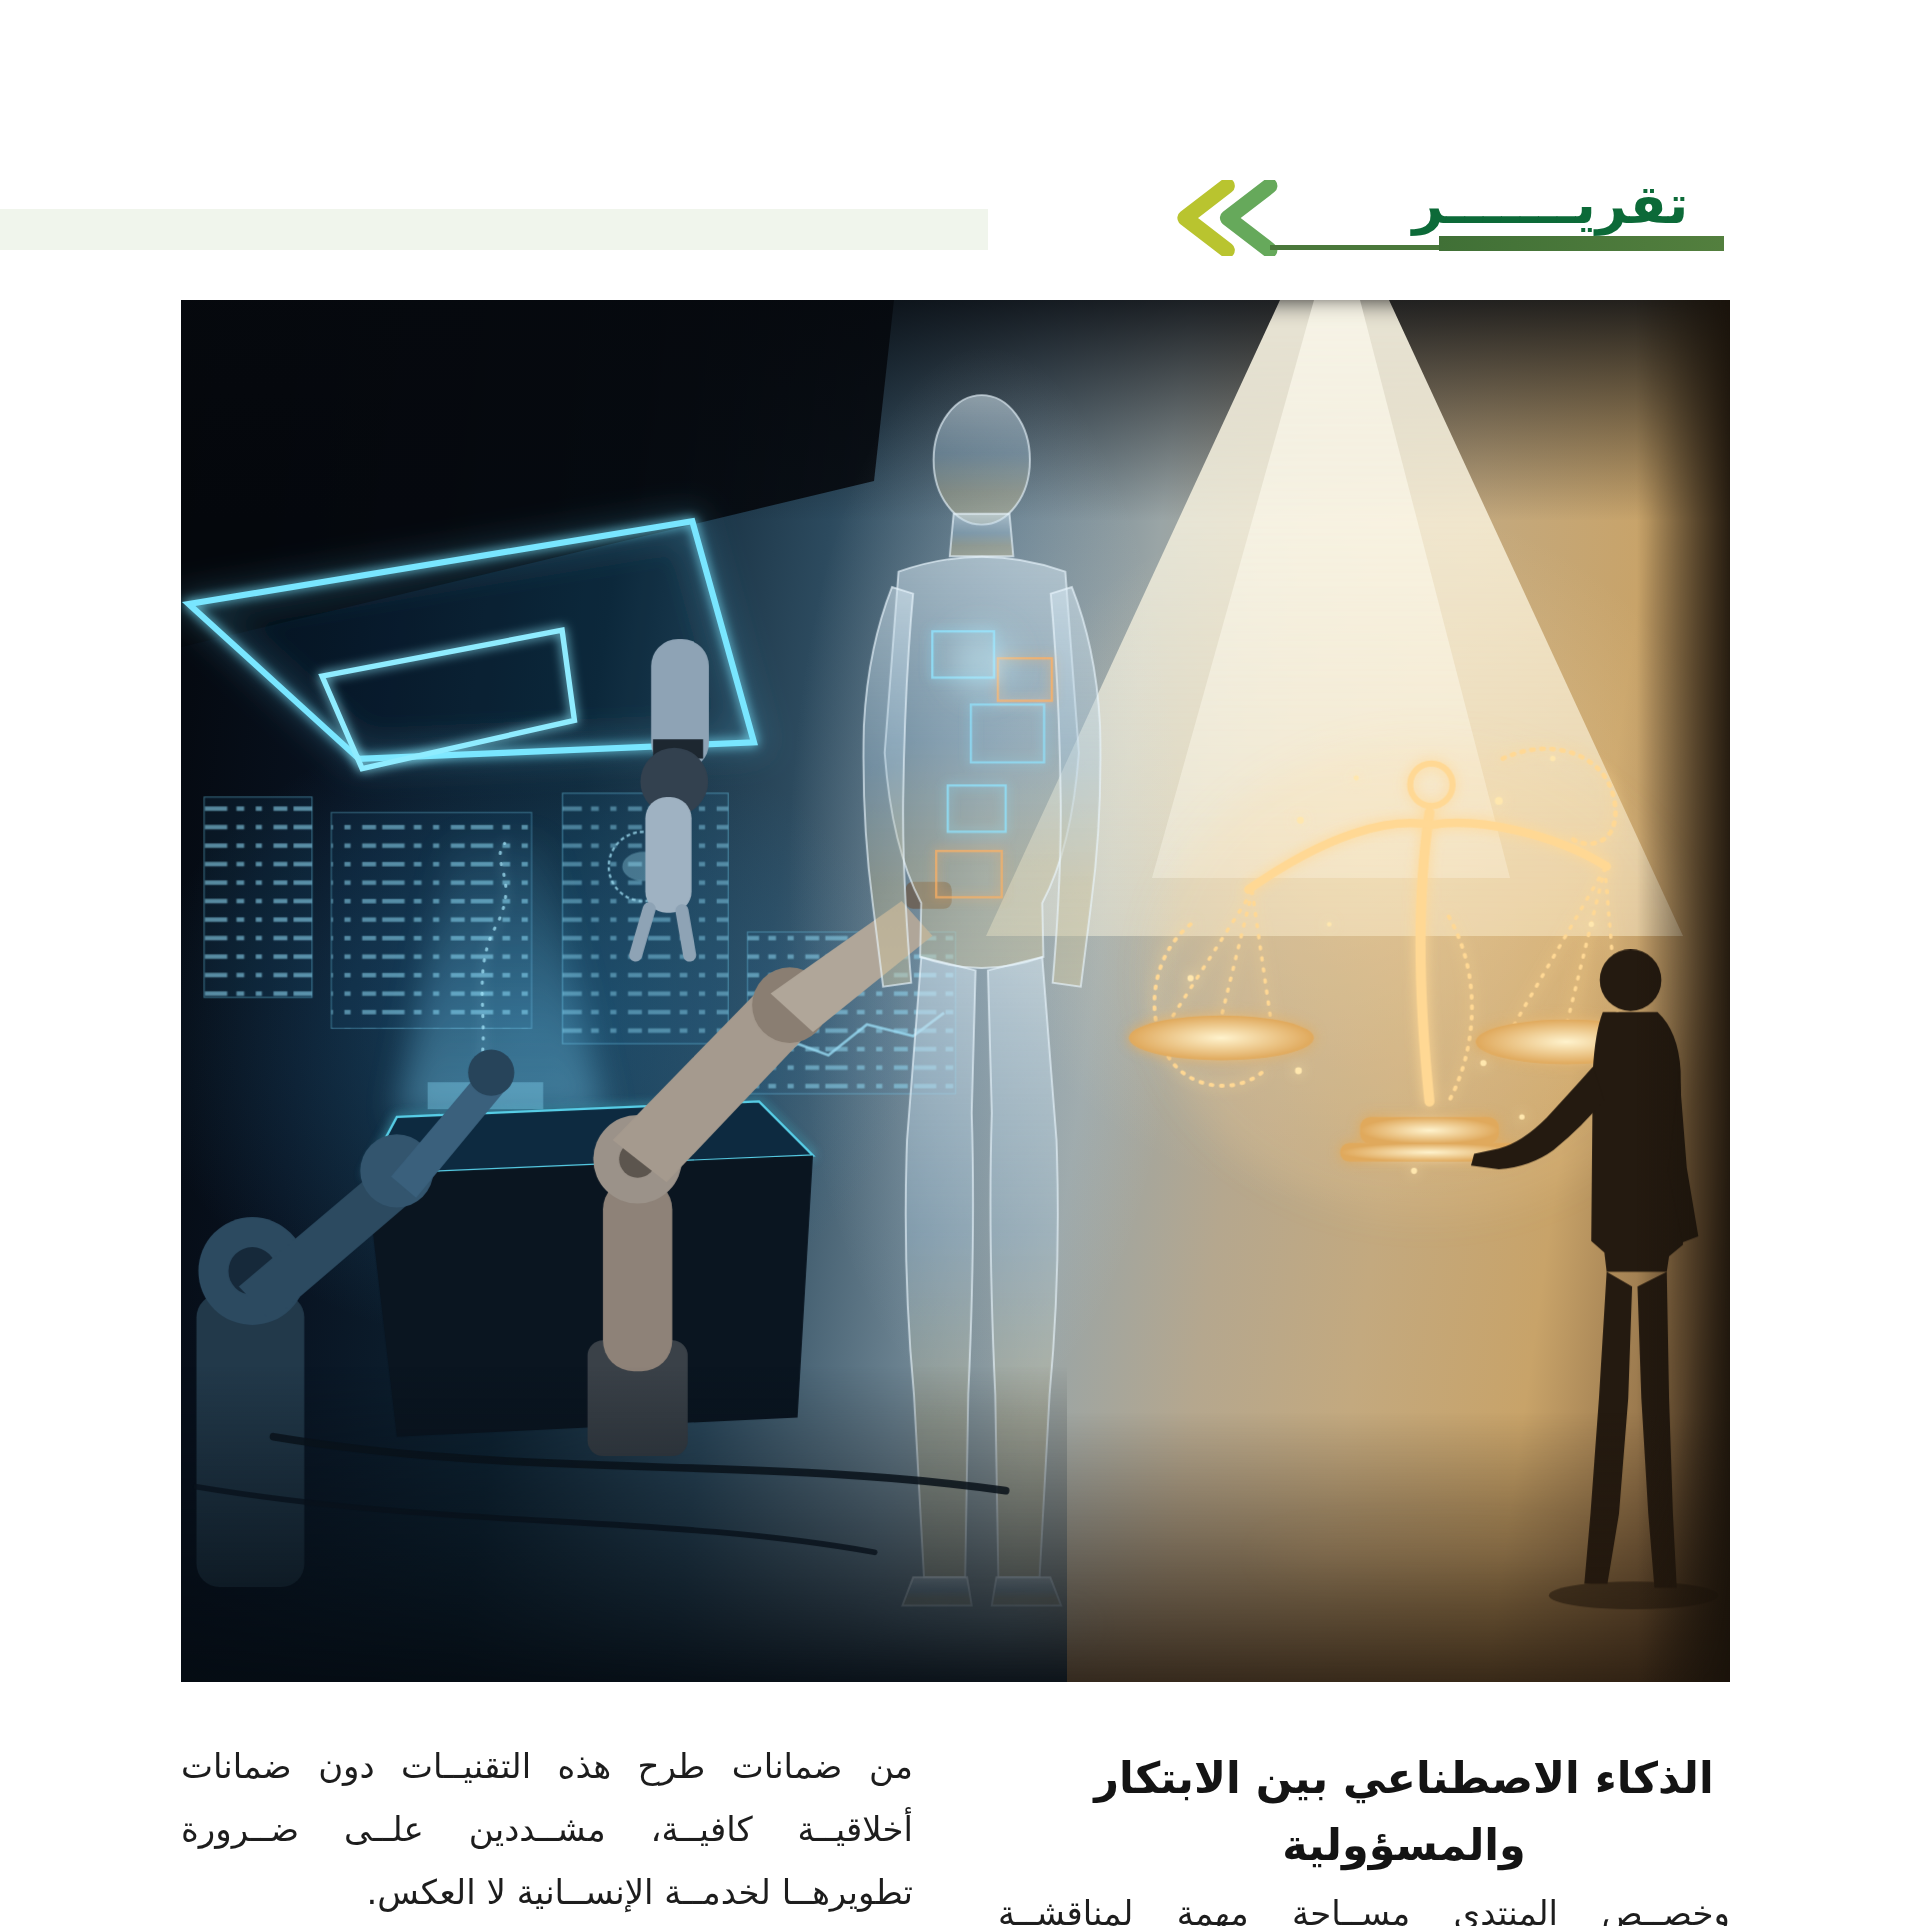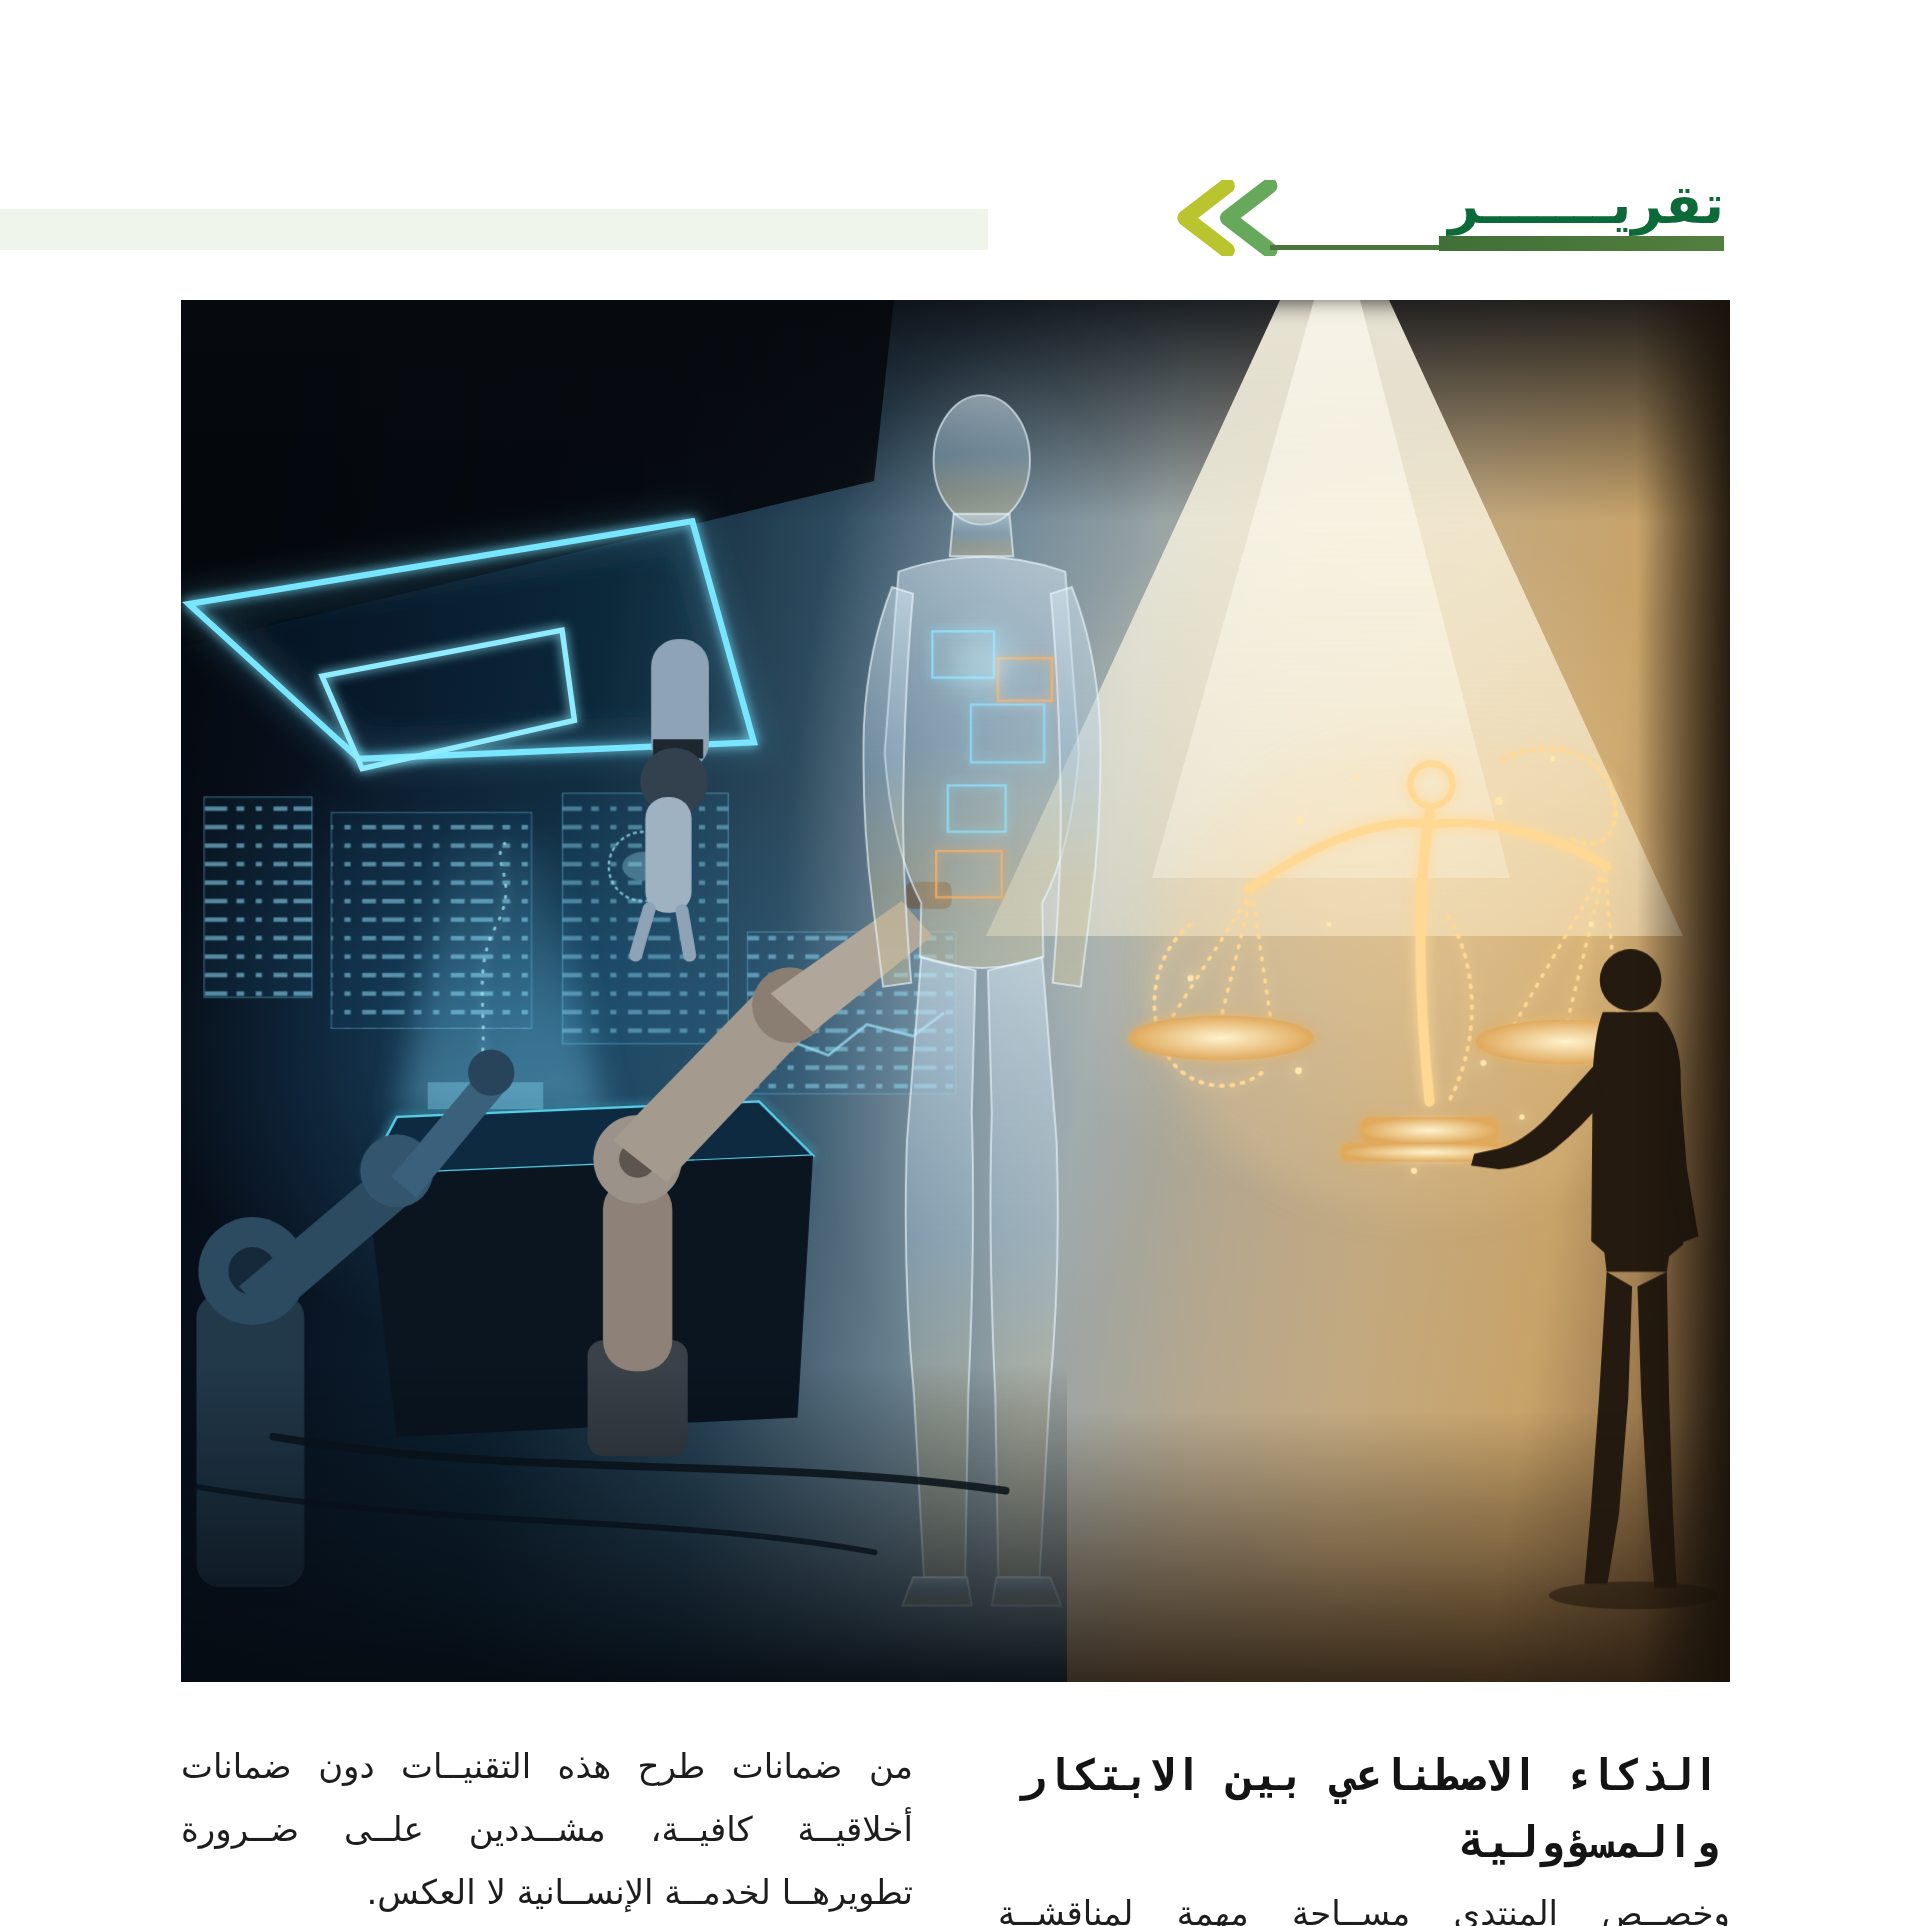--- a/index.html
+++ b/index.html
@@ -6,21 +6,21 @@
   body{
     width:1911px;height:2703px;position:relative;background:#ffffff;
     font-family:"DejaVu Sans", sans-serif;overflow:hidden;
   }
   .abs{position:absolute;}
 
   
   .mint-band{left:0;top:209px;width:988px;height:41px;background:#f0f5ec;}
   .hdr-title{
     top:162px;right:187px;width:347px;height:85px;
-    direction:rtl;text-align:right;font-size:54px;font-weight:bold;color:#0c6a38;line-height:85px;
+    direction:rtl;text-align:center;font-size:54px;font-weight:bold;color:#0c6a38;line-height:85px;
   }
   .chevrons{left:1171px;top:180px;width:112px;height:76px;}
   .bar-thick{left:1439px;top:236px;width:285px;height:14.6px;background:linear-gradient(to right,#407036,#537f3e);}
   .bar-thin{left:1270px;top:245px;width:169px;height:5px;background:#4a783b;}
 
   
   .hero{left:181px;top:300px;width:1549px;height:1382px;overflow:hidden;background:#0a1522;}
   .hero>div{position:absolute;}
   .hero-bg{inset:0;background:linear-gradient(98deg,#04070c 0%,#081220 13%,#0e2434 27%,#2c4a5e 39%,#6b8290 50%,#9aa5a6 58%,#b5a78e 67%,#c3a97f 76%,#c8a369 86%,#8a6a44 95%,#33261a 100%);}
   .hero-top{inset:0;background:linear-gradient(to bottom,rgba(6,9,14,.85),rgba(6,9,14,0) 16%);}
@@ -29,21 +29,21 @@
   .beam2{inset:0;background:linear-gradient(to bottom,rgba(255,252,240,.65),rgba(255,246,220,0) 90%);clip-path:polygon(1133px 0,1179px 0,1329px 578px,971px 578px);filter:blur(10px);}
   .glow-gold{left:753px;top:168px;width:847px;height:770px;background:radial-gradient(ellipse at center,rgba(255,224,168,.45),rgba(255,224,168,0) 65%);}
   .glow-cyan{left:-77px;top:385px;width:847px;height:693px;background:radial-gradient(ellipse at center,rgba(45,125,175,.42),rgba(45,125,175,0) 65%);}
   .center-col{left:605px;top:39px;width:401px;height:1079px;background:radial-gradient(ellipse at center,rgba(210,228,240,.30),rgba(210,228,240,0) 70%);}
   .floor-l{left:0;bottom:0;width:886px;height:316px;background:linear-gradient(to top,rgba(5,12,19,.95),rgba(5,12,19,0));}
   .floor-r{left:886px;bottom:0;width:663px;height:270px;background:linear-gradient(to top,rgba(36,24,13,.88),rgba(36,24,13,0));}
   .edge-r{inset:0;background:linear-gradient(to left,rgba(25,18,10,.9),rgba(25,18,10,0) 6%);}
   .hero svg{position:absolute;inset:0;}
 
   
-  .heading{left:987px;top:1745px;width:732px;direction:rtl;text-align:right;color:#141414;font-family:Liberation Mono, monospace;}
+  .heading{left:1038px;top:1745px;width:732px;direction:rtl;text-align:center;color:#141414;}
   .heading div{font-size:43px;font-weight:bold;line-height:67px;}
   .colbody{width:732px;direction:rtl;color:#1d1d1d;}
   #right-body{left:998px;top:1882px;}
   #left-body{left:181px;top:1735px;}
   .tline{
     width:100%;height:63px;line-height:63px;font-size:34px;
     text-align:justify;text-align-last:justify;white-space:nowrap;
   }
   .tend{text-align-last:right;}
 </style>

